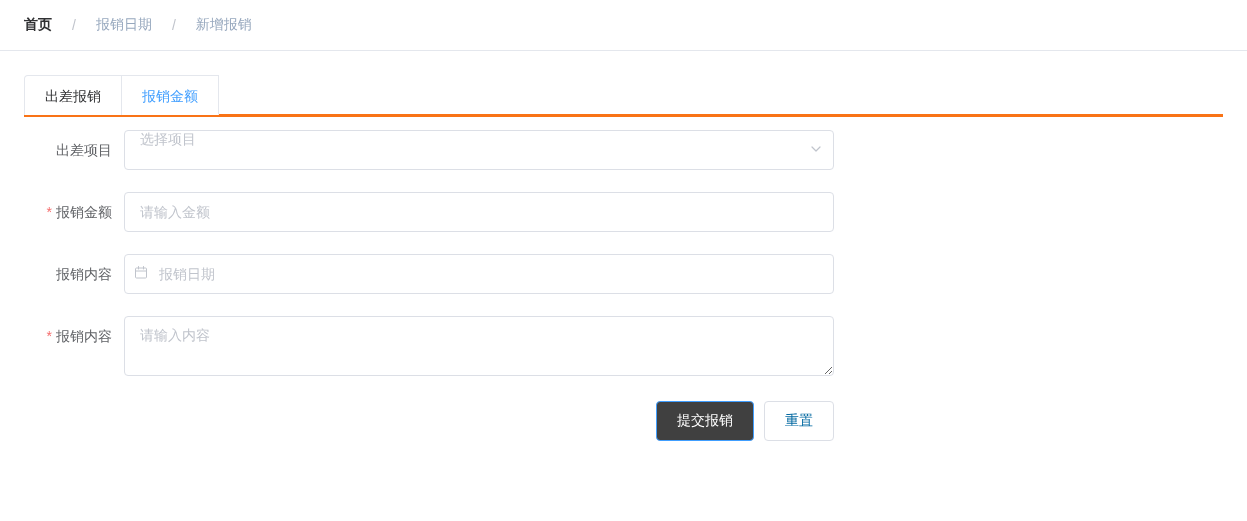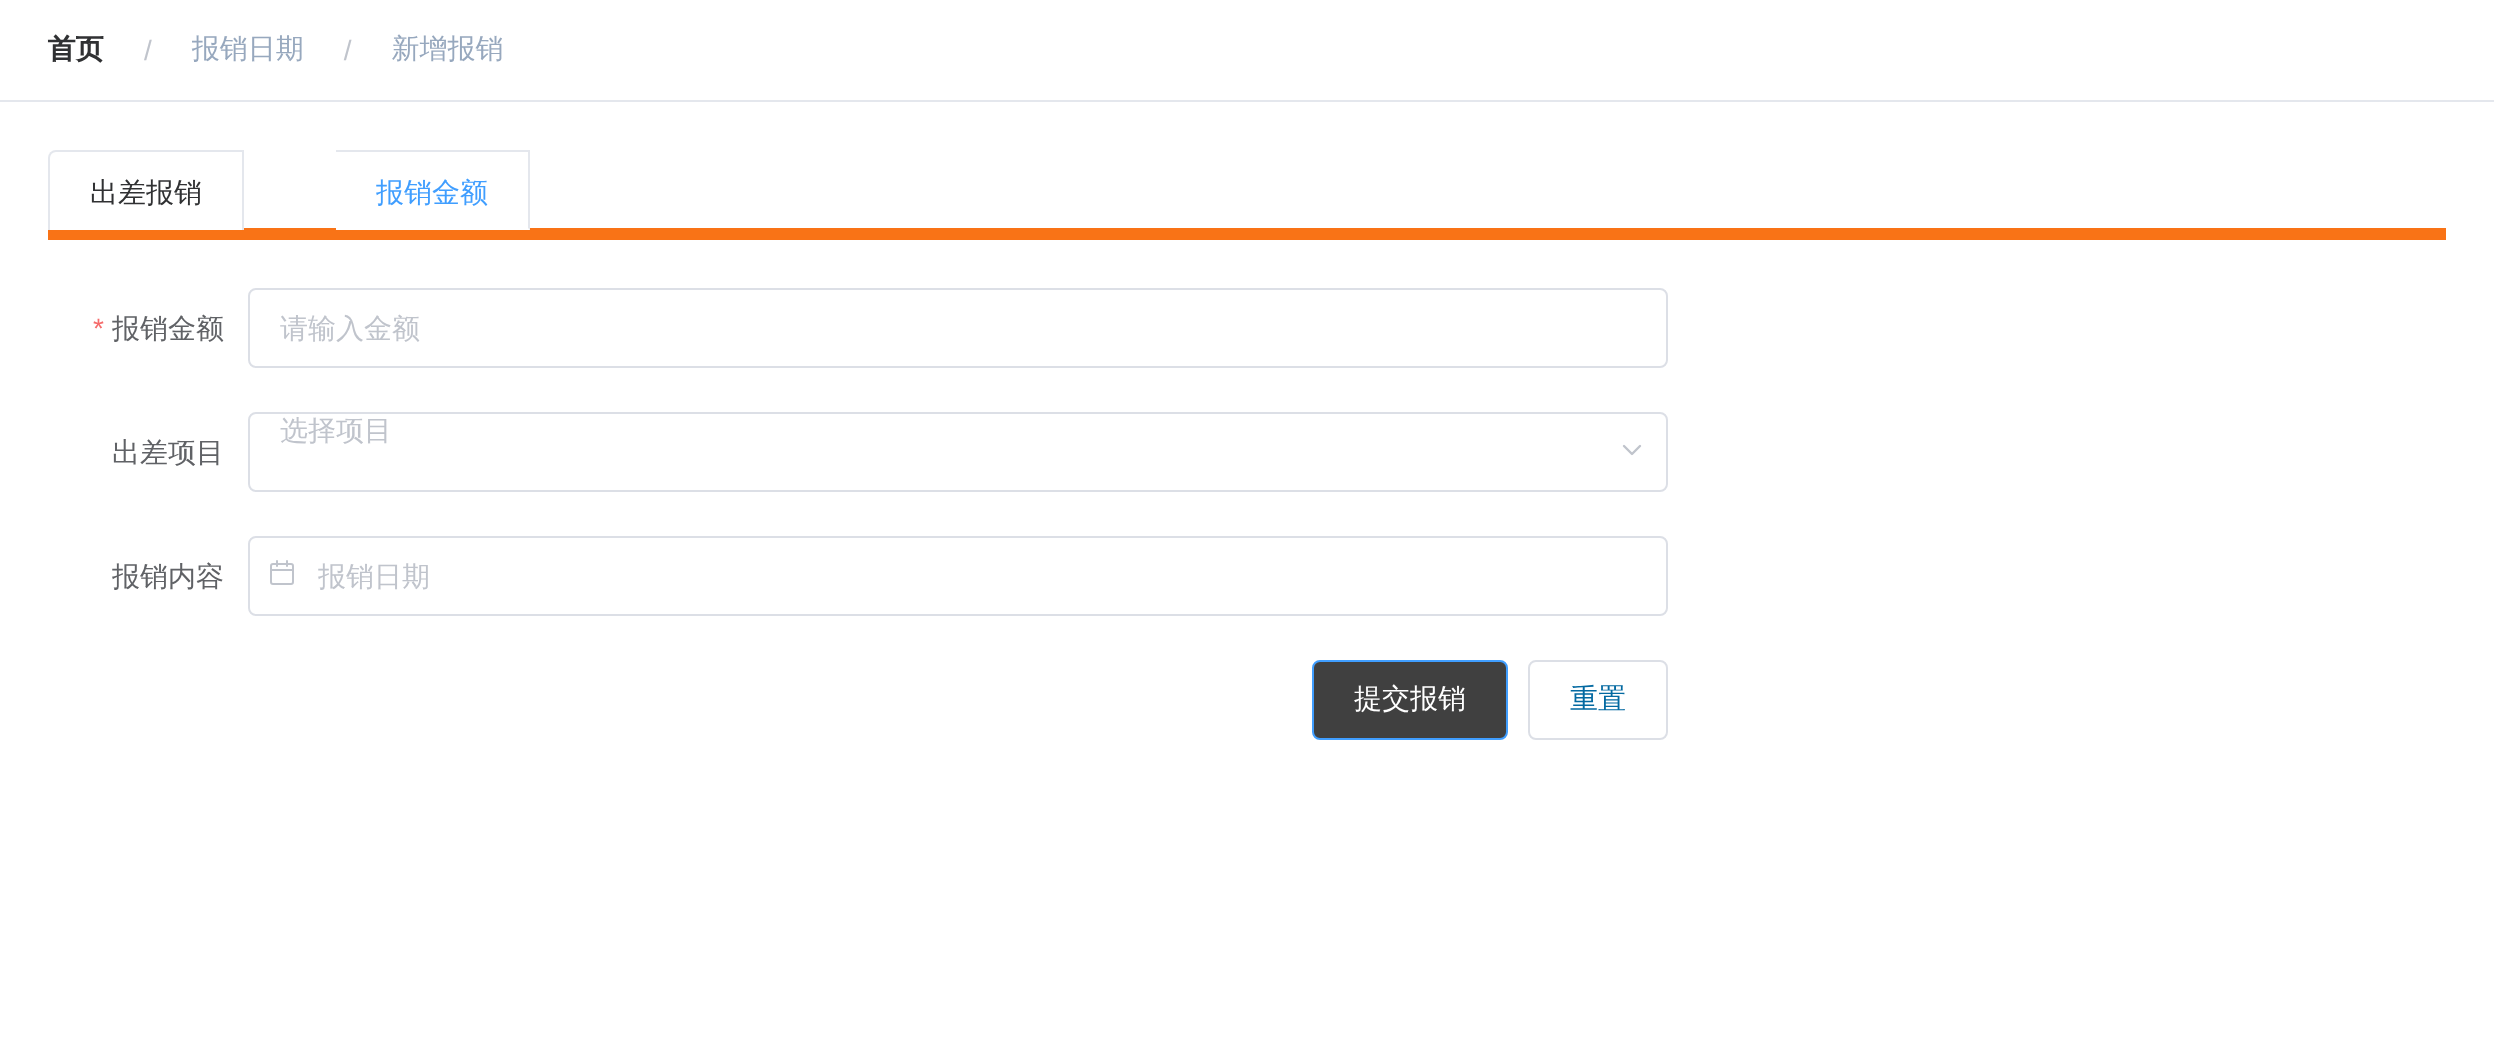--- a/index.html
+++ b/index.html
@@ -34,23 +34,22 @@
       font-weight: 700;
     }
     .breadcrumb-sep {
       color: #c0c4cc;
     }
     .content {
       padding: 24px;
     }
     .tabs {
       display: flex;
-      border-bottom: 6px solid #f97316;
-      margin-bottom: 24px;
-      gap: 46px;
+      border-bottom: 3px solid #f97316;
+      margin-bottom: 13px;
     }
     .tab {
       padding: 0 20px;
       height: 40px;
       line-height: 40px;
       border: 1px solid #e4e7ed;
       border-bottom: none;
       background: #fff;
       cursor: pointer;
       font-size: 14px;
@@ -180,60 +179,68 @@
 
   <div class="content">
     <div class="tabs">
       <div class="tab">出差报销</div>
       <div class="tab active">报销金额</div>
     </div>
 
     <div class="form">
       <div class="form-row">
         <label class="form-label">
-          <span class="required">*</span><span>报销金额</span>
-        </label>
-        <div class="form-control">
-          <input class="input" type="text" placeholder="请输入金额" style="">
-        </div>
-      </div>
-
-      <div class="form-row">
-        <label class="form-label">
           <span>出差项目</span>
         </label>
         <div class="form-control">
           <div class="select-wrap">
             <div class="select">选择项目</div>
             <span class="select-arrow">
               <svg width="12" height="12" viewBox="0 0 12 12" fill="none">
                   <path d="M2 4l4 4 4-4" stroke="currentColor" stroke-width="1.2" stroke-linecap="round" stroke-linejoin="round"></path>
                 </svg>
             </span>
           </div>
+        </div>
+      </div>
+
+      <div class="form-row">
+        <label class="form-label">
+          <span class="required">*</span><span>报销金额</span>
+        </label>
+        <div class="form-control">
+          <input class="input" type="text" placeholder="请输入金额" style="">
         </div>
       </div>
 
       <div class="form-row">
         <label class="form-label">
           <span>报销内容</span>
         </label>
         <div class="form-control">
           <div class="date-wrap">
             <span class="date-icon">
               <svg width="14" height="14" viewBox="0 0 14 14" fill="none">
                   <rect x="1.5" y="2.5" width="11" height="10" rx="1" stroke="currentColor" stroke-width="1"></rect>
                   <path d="M1.5 5.5h11M4.5 1v2.5M9.5 1v2.5" stroke="currentColor" stroke-width="1" stroke-linecap="round"></path>
                 </svg>
             </span>
             <input class="input date-input" type="text" placeholder="报销日期" style="">
           </div>
         </div>
       </div>
 
+      <div class="form-row">
+        <label class="form-label">
+          <span class="required">*</span><span>报销内容</span>
+        </label>
+        <div class="form-control">
+          <textarea class="textarea" rows="2" placeholder="请输入内容" style=""></textarea>
+        </div>
+      </div>
 
       <div class="form-actions">
         <button class="btn btn-primary">提交报销</button>
         <button class="btn">重置</button>
       </div>
     </div>
   </div>
 </div>
 
 </body></html>

